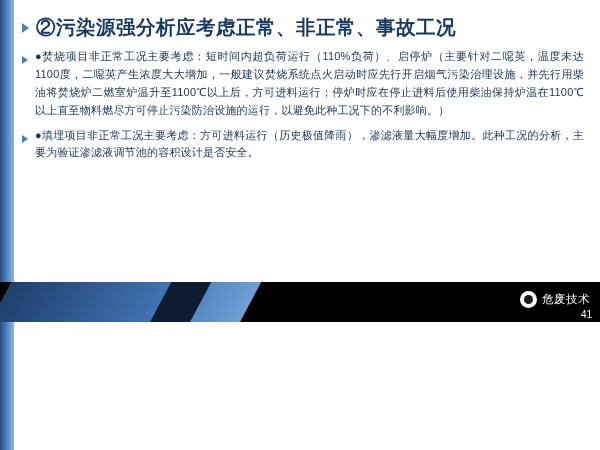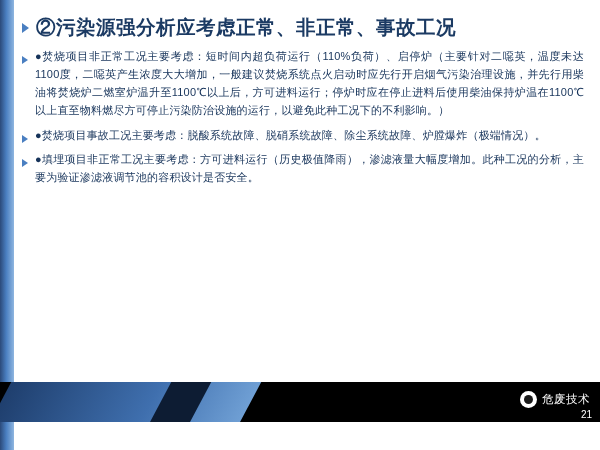--- a/index.html
+++ b/index.html
@@ -9,21 +9,21 @@
   body {
     width: 600px;
     height: 450px;
     background: #ffffff;
     font-family: "Liberation Sans", sans-serif;
     overflow: hidden;
   }
   .slide {
     position: relative;
     width: 600px;
-    height: 422px;
+    height: 322px;
     background: #ffffff;
     box-sizing: border-box;
   }
   
   .left-bar {
     position: absolute;
     left: 0;
     top: 0;
     width: 14px;
     height: 450px;
@@ -170,35 +170,31 @@
     <div class="title-row">
       <div class="bullet-tri"></div>
       <div class="title-text">②污染源强分析应考虑正常、非正常、事故工况</div>
     </div>
 
     <div class="para-row">
       <div class="bullet-tri-sm"></div>
       <div class="para-text">●焚烧项目非正常工况主要考虑：短时间内超负荷运行（110%负荷）、启停炉（主要针对二噁英，温度未达1100度，二噁英产生浓度大大增加，一般建议焚烧系统点火启动时应先行开启烟气污染治理设施，并先行用柴油将焚烧炉二燃室炉温升至1100℃以上后，方可进料运行；停炉时应在停止进料后使用柴油保持炉温在1100℃以上直至物料燃尽方可停止污染防治设施的运行，以避免此种工况下的不利影响。）</div>
     </div>
 
-    <div class="para-row">
-      <div class="bullet-tri-sm"></div>
-      <div class="para-text">●焚烧项目事故工况主要考虑：脱酸系统故障、脱硝系统故障、除尘系统故障、炉膛爆炸（极端情况）。</div>
-    </div>
 
     <div class="para-row">
       <div class="bullet-tri-sm"></div>
       <div class="para-text">●填埋项目非正常工况主要考虑：方可进料运行（历史极值降雨），渗滤液量大幅度增加。此种工况的分析，主要为验证渗滤液调节池的容积设计是否安全。</div>
     </div>
 
   </div>
 
   <div class="footer">
     <div class="footer-diag"></div>
     <div class="footer-diag2"></div>
     <div class="brand">
       <div class="brand-logo"></div>
       <div class="brand-name">危废技术</div>
     </div>
-    <div class="page-num">21</div>
+    <div class="page-num">41</div>
   </div>
 
 </div>
 
 </body></html>

